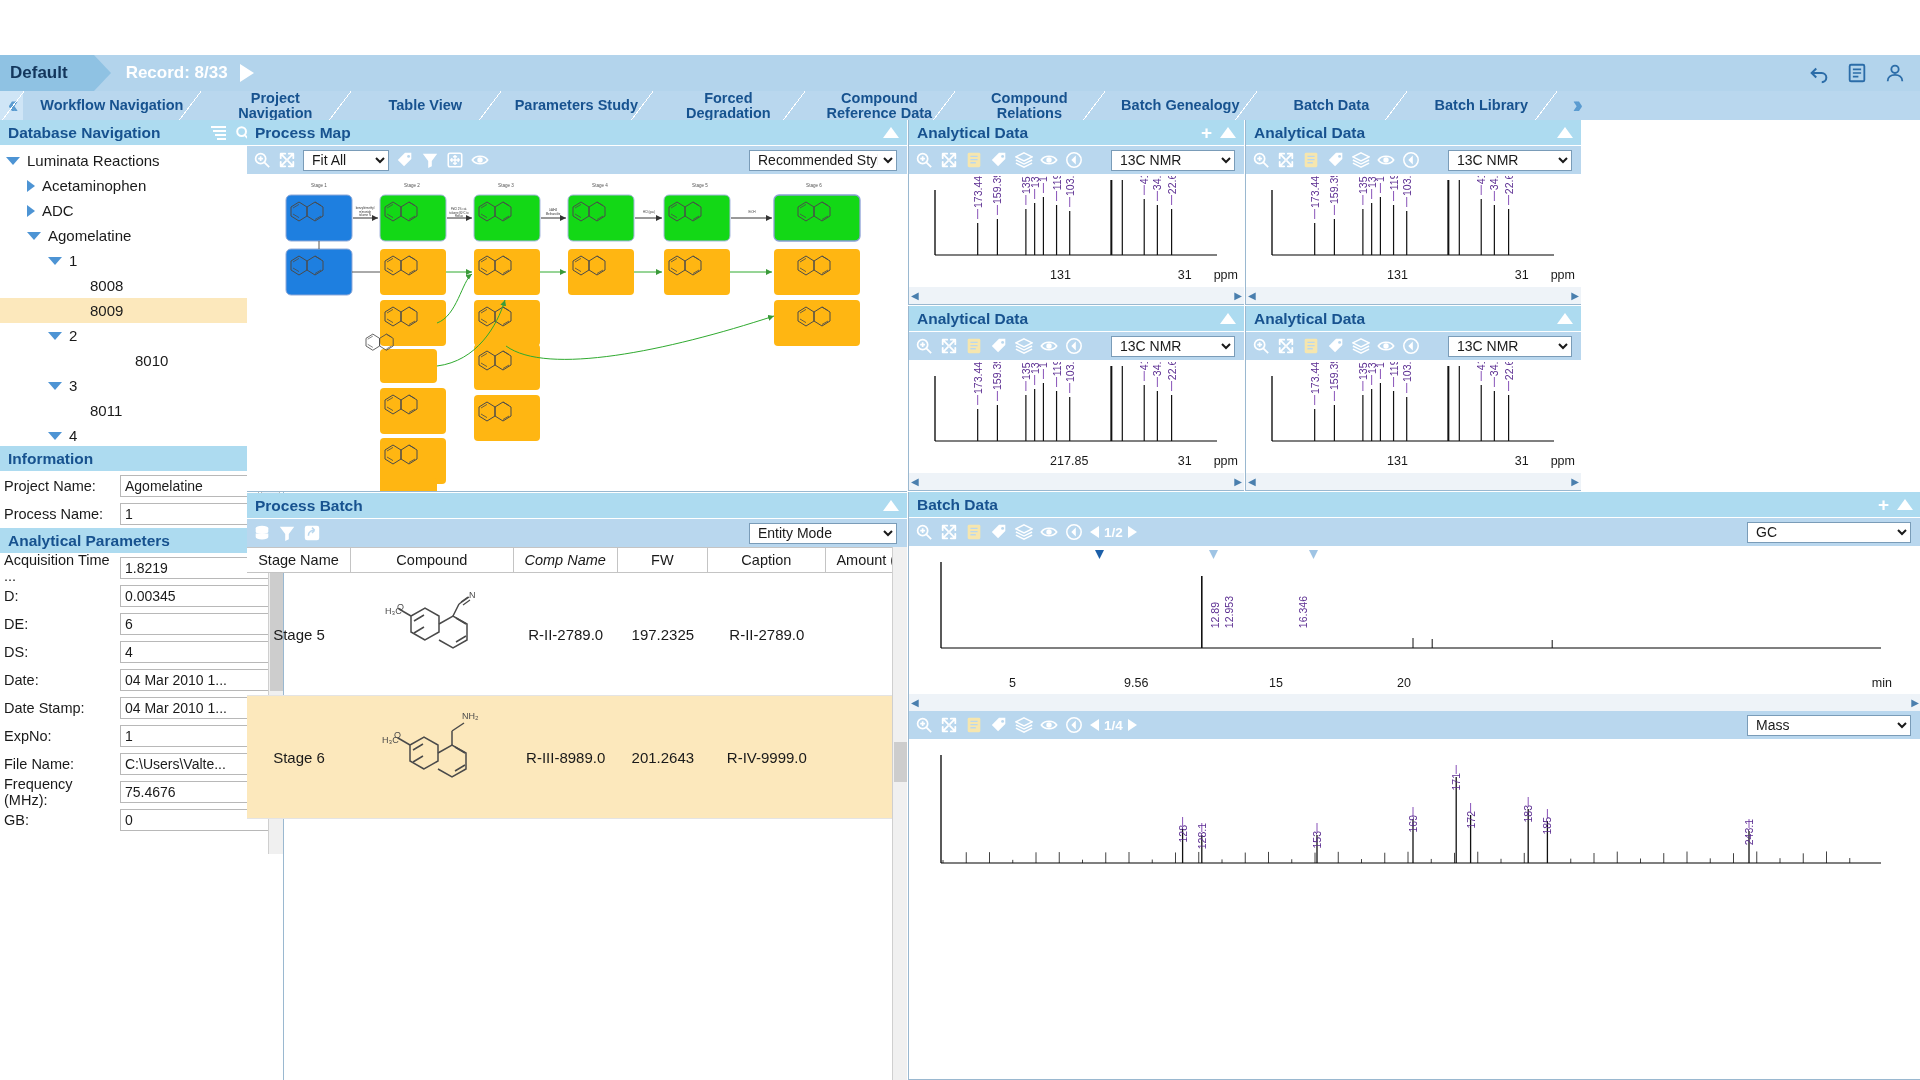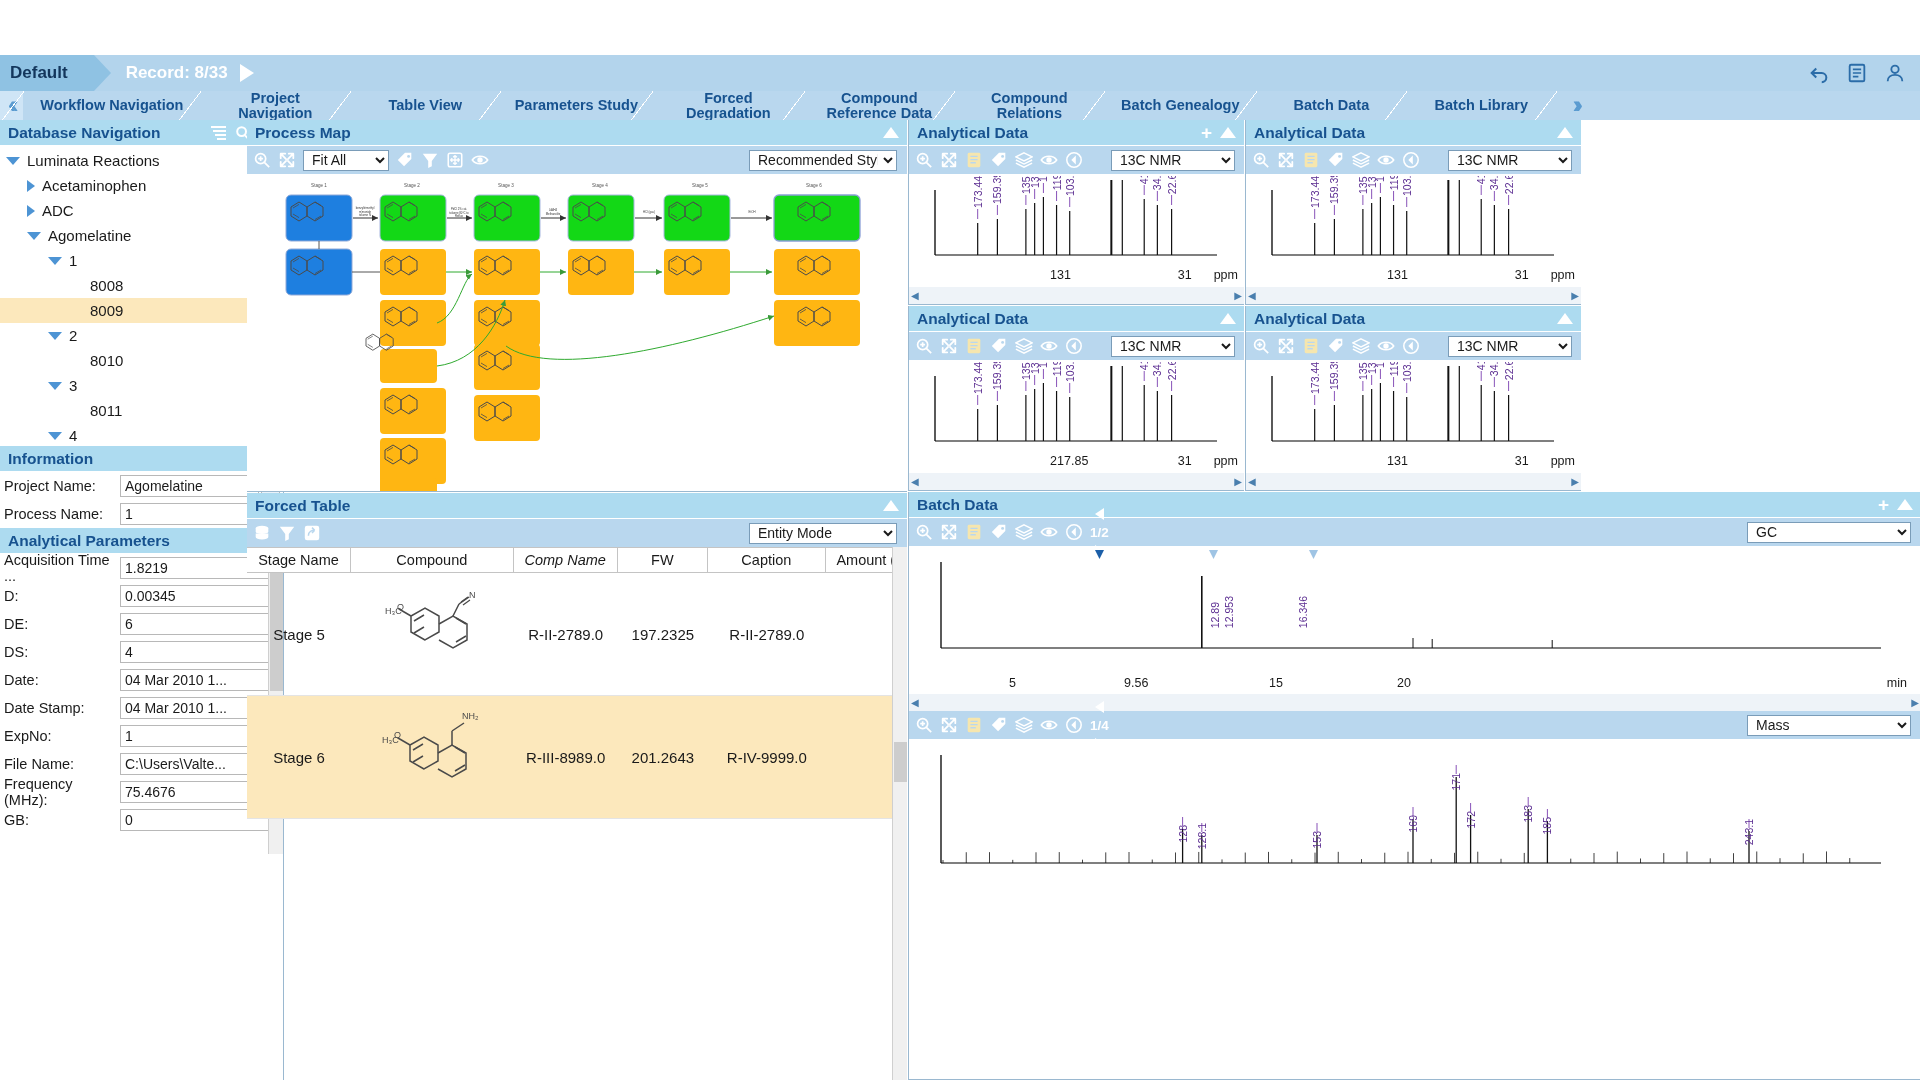--- a/index.html
+++ b/index.html
@@ -116,21 +116,21 @@
     background:#eef3f8; display:flex; align-items:center;
     justify-content:space-between; color:#4a7fae; font-size:10px; padding:0 2px; }
   .plus { font-size:19px; color:#ffffff; font-weight:bold; line-height:1; }
 
   .peaklab { position:absolute; writing-mode:vertical-rl; transform:rotate(180deg);
     font-size:10.5px; color:#5b2d91; font-family:"Liberation Sans", sans-serif;
     white-space:nowrap; }
   .axlab { position:absolute; font-size:12.5px; color:#1a1a1a; }
 
   .badgepg { display:flex; align-items:center; gap:5px; color:#ffffff;
-    font-size:13.5px; font-weight:bold;flex-direction:column; }
+    font-size:13.5px; font-weight:bold; }
   .ltri { width:0;height:0;border-top:6px solid transparent;
     border-bottom:6px solid transparent;border-right:9px solid #ffffff; }
   .rtri { width:0;height:0;border-top:6px solid transparent;
     border-bottom:6px solid transparent;border-left:9px solid #ffffff; }
 </style>
 </head>
 <body>
 
 <div id="app">
 
@@ -241,21 +241,21 @@
             <span>8008</span>
           </div>
           <div class="trow sel" style="padding-left: 69px;">
             <span class="tw none"></span>
             <span>8009</span>
           </div>
           <div class="trow" style="padding-left: 48px;">
             <span class="tw down"></span>
             <span>2</span>
           </div>
-          <div class="trow" style="padding-left: 69px;">
+          <div class="trow" style="padding-left: 69px; gap: 45px;">
             <span class="tw none"></span>
             <span>8010</span>
           </div>
           <div class="trow" style="padding-left: 48px;">
             <span class="tw down"></span>
             <span>3</span>
           </div>
           <div class="trow" style="padding-left: 69px;">
             <span class="tw none"></span>
             <span>8011</span>
@@ -535,21 +535,21 @@
             <path d="M190 147 C210 140 215 105 225 98" marker-end="url(#ag)"></path>
             <path d="M190 190 C230 185 250 150 258 124" marker-end="url(#ag)"></path>
             <path d="M259 170 C300 200 420 175 527 140" marker-end="url(#ag)"></path>
           </g>
         </svg>
       </div>
     </div>
 
     <div class="ptable">
       <div class="ptitle">
-        <span>Forced Table</span>
+        <span>Process Batch</span>
         <span class="sp">
             <span class="tri-up"></span>
           </span>
       </div>
       <div class="toolrow">
         <svg class="ico" viewBox="0 0 20 20">
           <ellipse cx="10" cy="4.5" rx="7" ry="2.6" fill="currentColor"></ellipse>
           <path d="M3 4.5v4 a7 2.6 0 0 0 14 0 v-4" fill="currentColor"></path>
           <path d="M3 10.5v4 a7 2.6 0 0 0 14 0 v-4" fill="currentColor"></path>
         </svg>
@@ -1034,21 +1034,21 @@
           <path d="M300 4 l9 0 l-4.5 9 z" fill="#9fc4e4"></path>
           <path d="M400 4 l9 0 l-4.5 9 z" fill="#9fc4e4"></path>
         </svg>
         <span class="peaklab" style="left:300px; bottom:66px;">12.89</span>
         <span class="peaklab" style="left:314px; bottom:66px;">12.953</span>
         <span class="peaklab" style="left:388px; bottom:66px;">16.346</span>
         <span class="axlab" style="left:100px;bottom:4px;">5</span>
         <span class="axlab" style="left:215px;bottom:4px;">9.56</span>
         <span class="axlab" style="left:360px;bottom:4px;">15</span>
         <span class="axlab" style="left:488px;bottom:4px;">20</span>
-        <span class="axlab" style="right:14px;bottom:4px;">min</span>
+        <span class="axlab" style="right:29px;bottom:4px;">min</span>
 
     </div>
   <div class="hscroll" style="position:absolute;left:0;right:0;top:202px;">
     <span>◀</span>
     <span>▶</span>
   </div>
 
     <div class="toolrow" style="position:absolute;left:0;right:0;top:219px;">
 
   <svg class="ico" viewBox="0 0 20 20">

